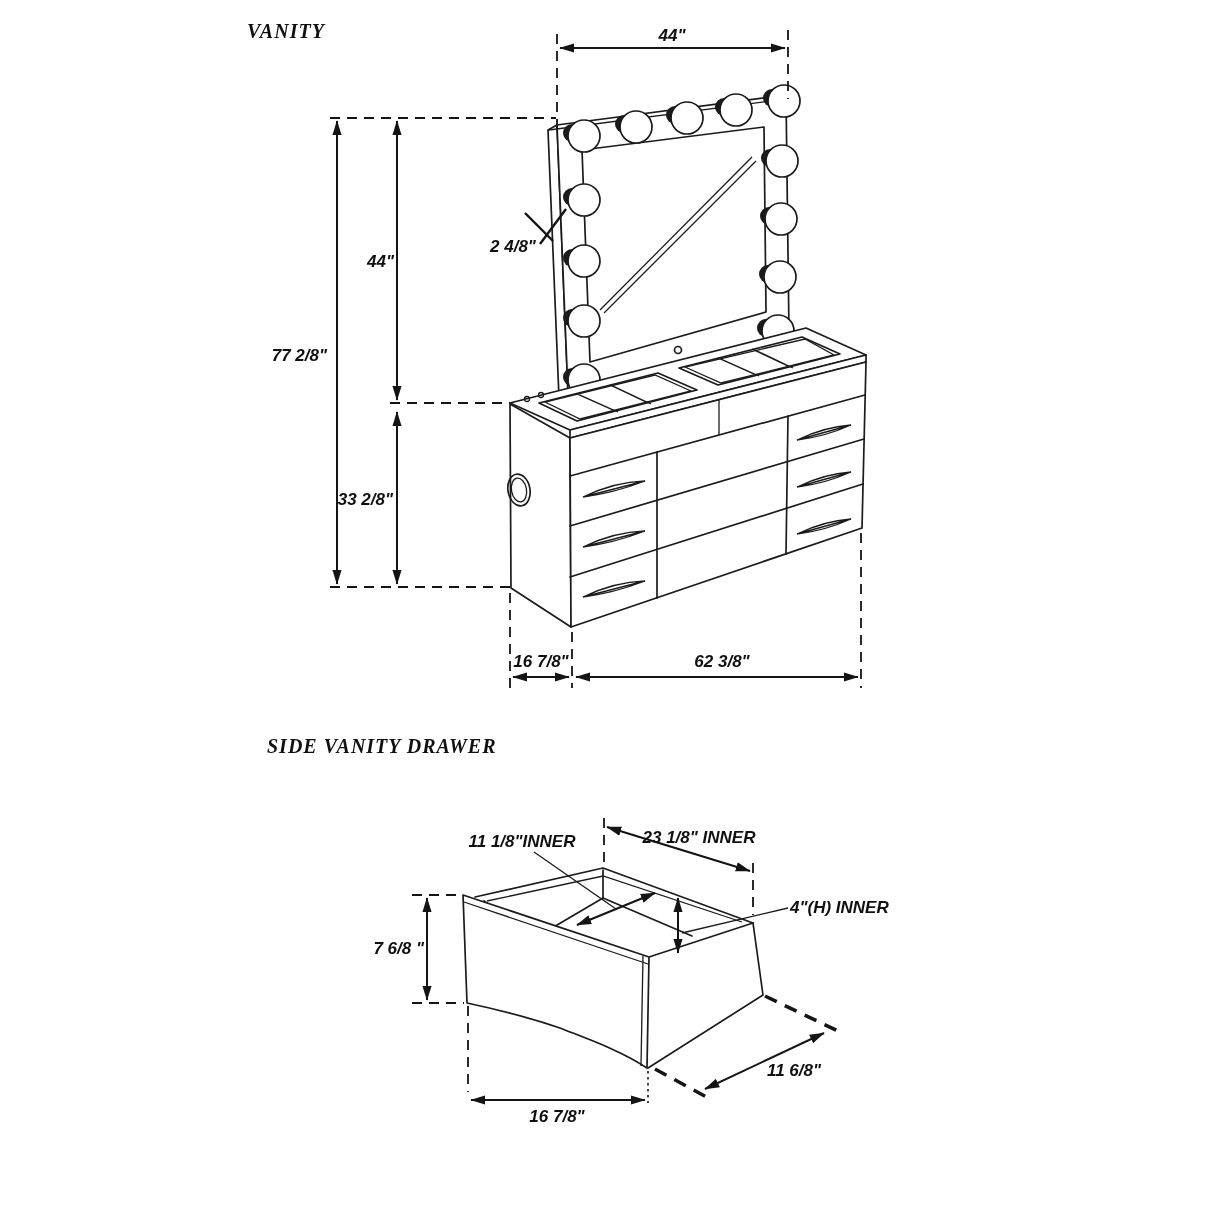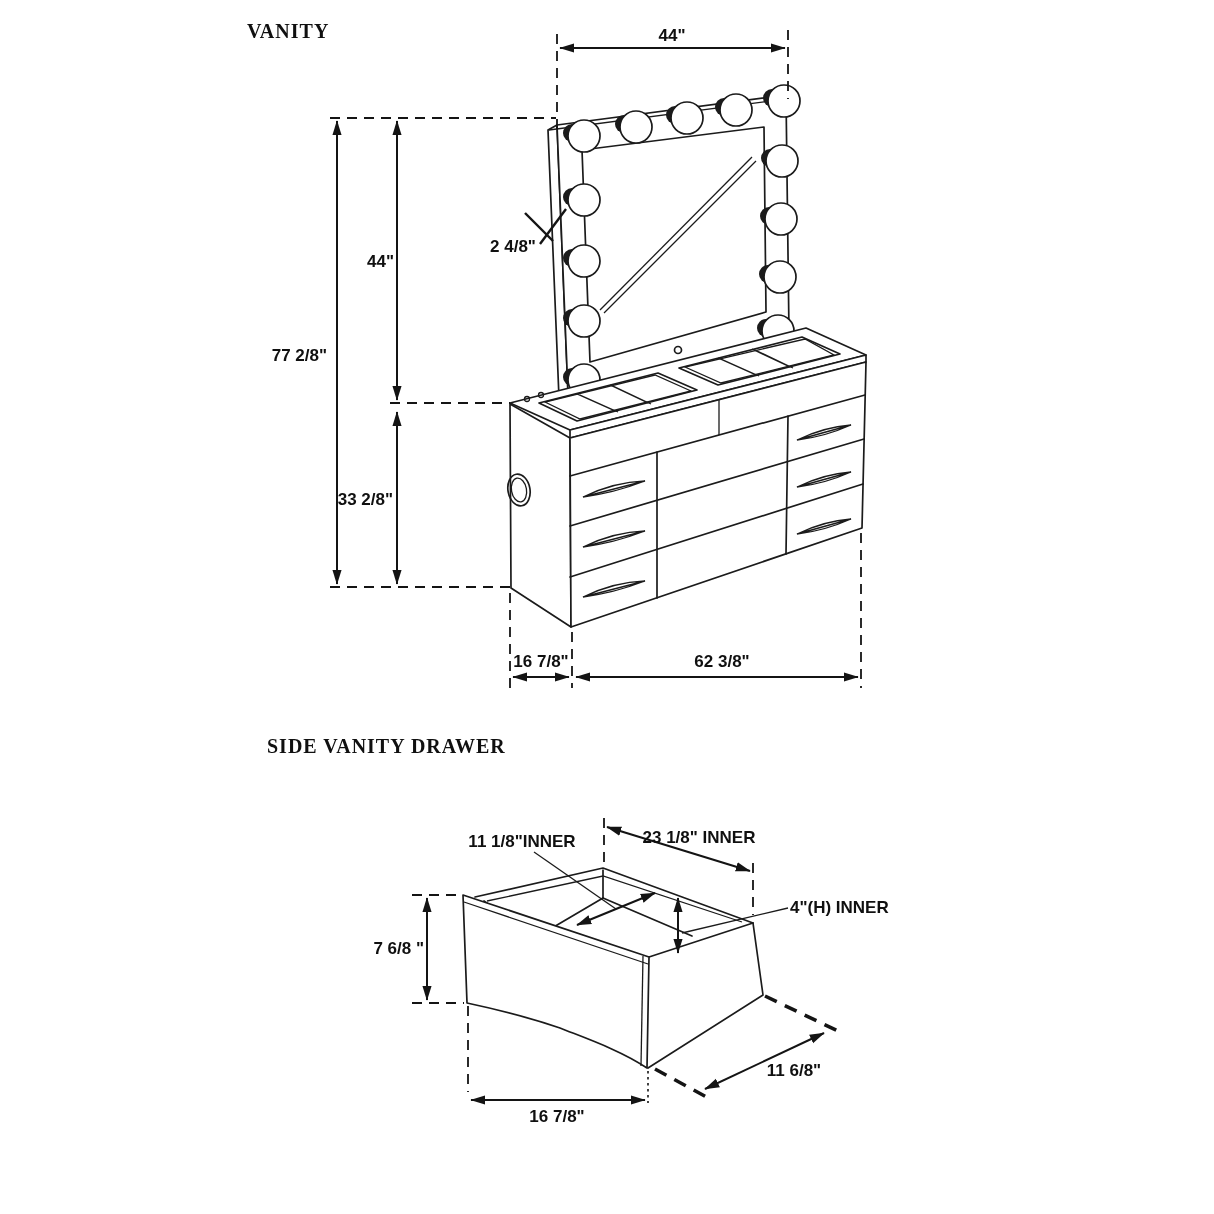--- a/index.html
+++ b/index.html
@@ -1,16 +1,16 @@
 <!DOCTYPE html>
 <html><head>
 <meta charset="utf-8">
 <style>
   html,body{margin:0;padding:0;background:#ffffff;}
-  .canvas{position:relative;width:1214px;height:1214px;background:#ffffff;overflow:hidden;}
+  .canvas{position:relative;width:1214px;height:1214px;background:#ffffff;overflow:hidden;font-style:italic;}
   svg{position:absolute;left:0;top:0;}
   .ln{stroke:#1b1b1b;stroke-width:1.7;fill:none;stroke-linejoin:round;stroke-linecap:round;}
   .lnthin{stroke:#1b1b1b;stroke-width:1.3;fill:none;}
   .face{fill:#ffffff;stroke:#1b1b1b;stroke-width:1.7;stroke-linejoin:round;}
   .dim{stroke:#141414;stroke-width:2;fill:none;}
   .dash{stroke:#141414;stroke-width:1.8;fill:none;stroke-dasharray:10 7;}
   .dashbold{stroke:#141414;stroke-width:3.6;fill:none;stroke-dasharray:13 9;}
   .dotline{stroke:#141414;stroke-width:1.6;fill:none;stroke-dasharray:2.5 3.5;}
   .tick{stroke:#141414;stroke-width:2.4;fill:none;}
   .dtxt{font-family:"Liberation Sans",sans-serif;font-size:17px;font-weight:bold;fill:#101010;}

